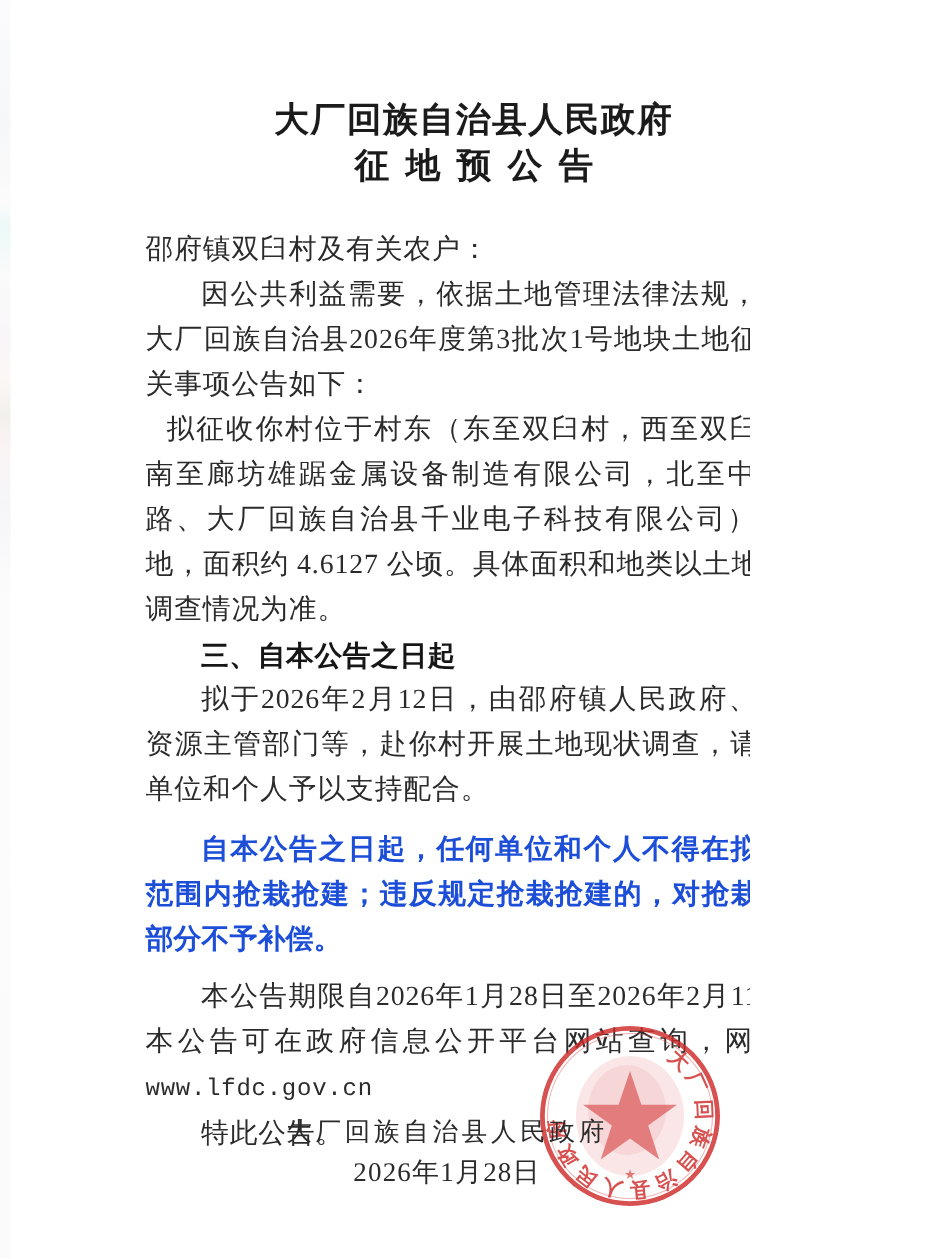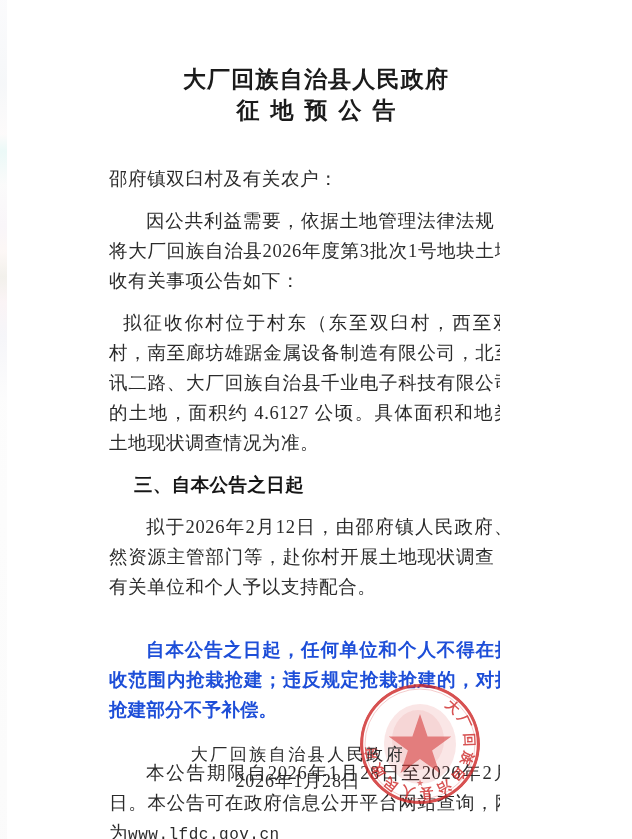--- a/index.html
+++ b/index.html
@@ -83,21 +83,21 @@
     top: 152px;
     width: 448px;
   }
   .p {
     font-size: 18.5px;
     line-height: 30px;
     color: #2b2b2b;
     text-align: justify;
     text-justify: inter-ideograph;
     letter-spacing: 0.6px;
-    margin: 12px;
+    margin: 0;
   }
   .p.indent2 { text-indent: 37px; }
   .p.indent1 { text-indent: 14px; }
   .p.noindent { text-indent: 0; }
   .heading {
     font-family: "Liberation Sans", "DejaVu Sans", sans-serif;
     font-size: 18.5px;
     font-weight: bold;
     line-height: 30px;
     color: #161616;

